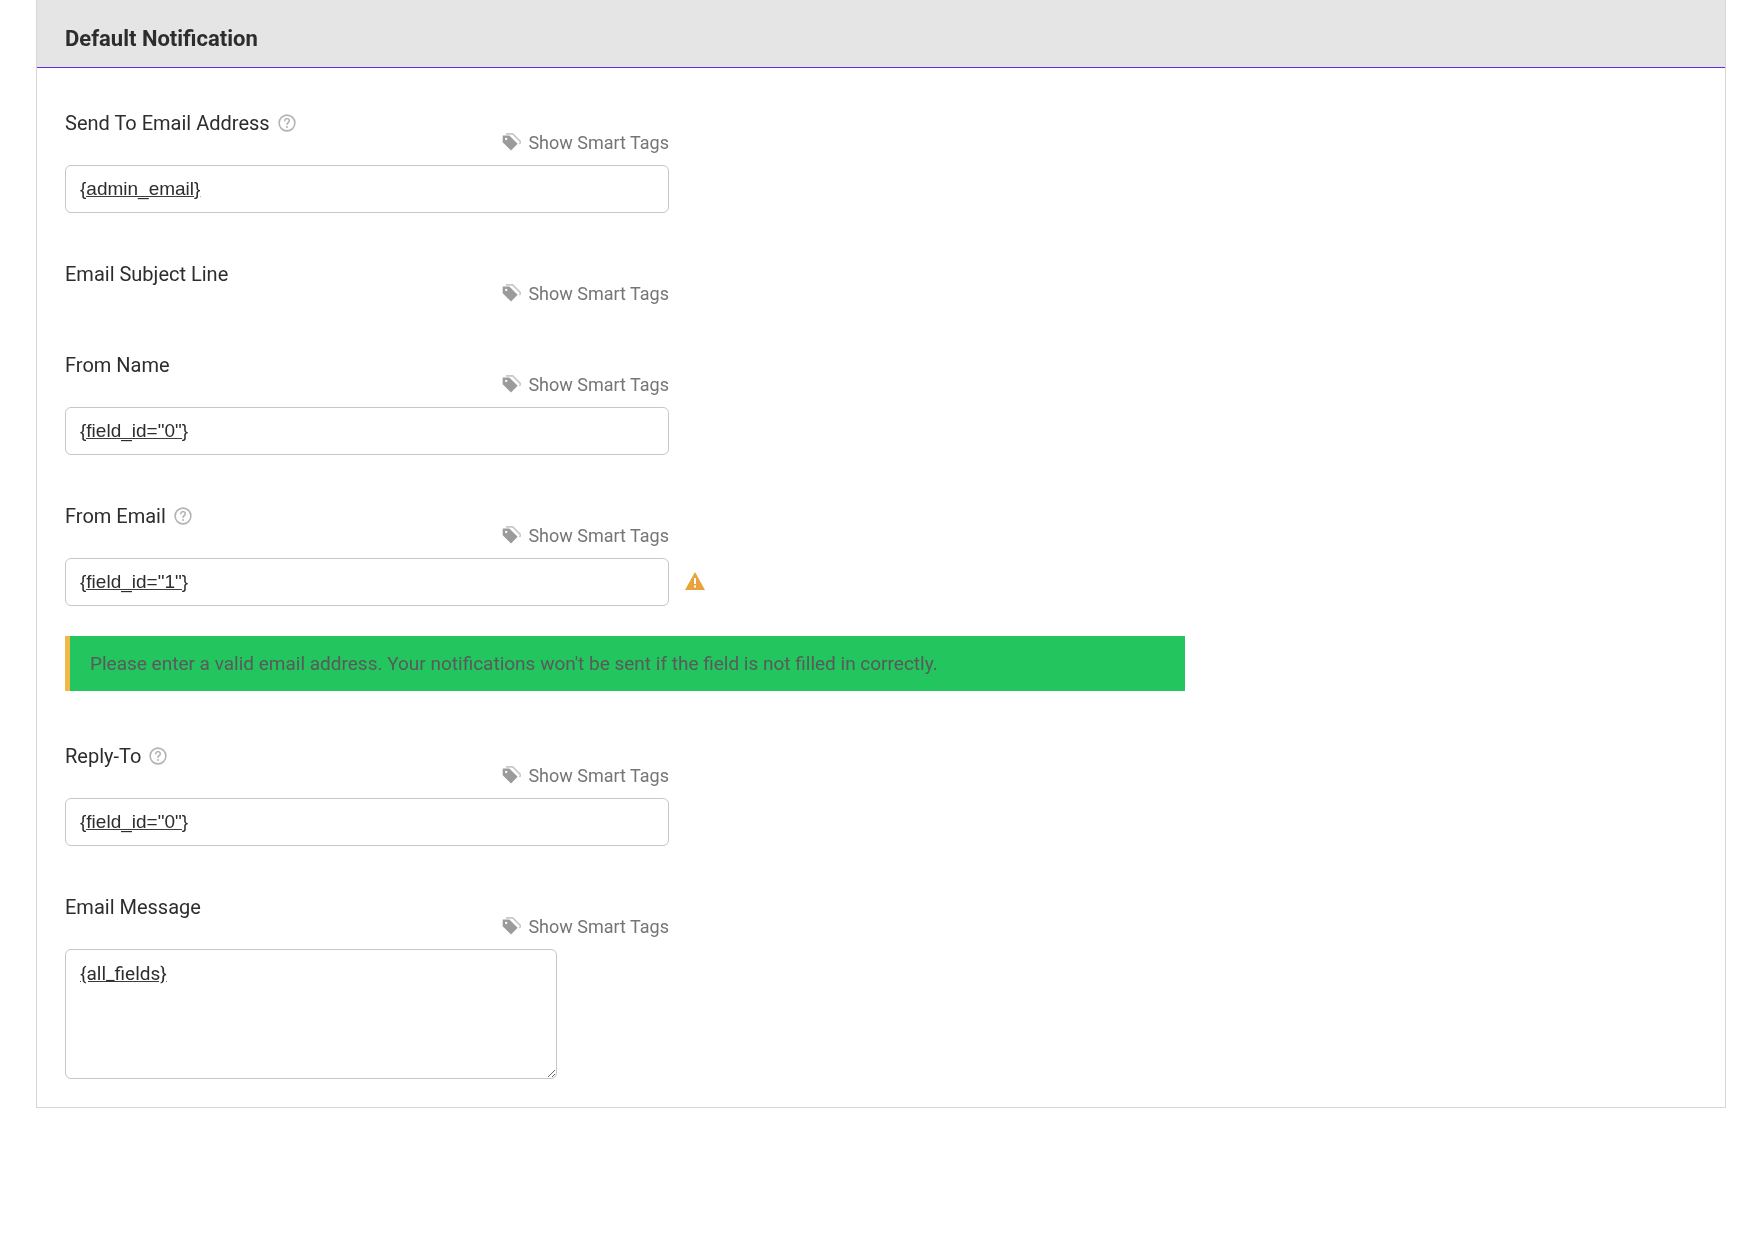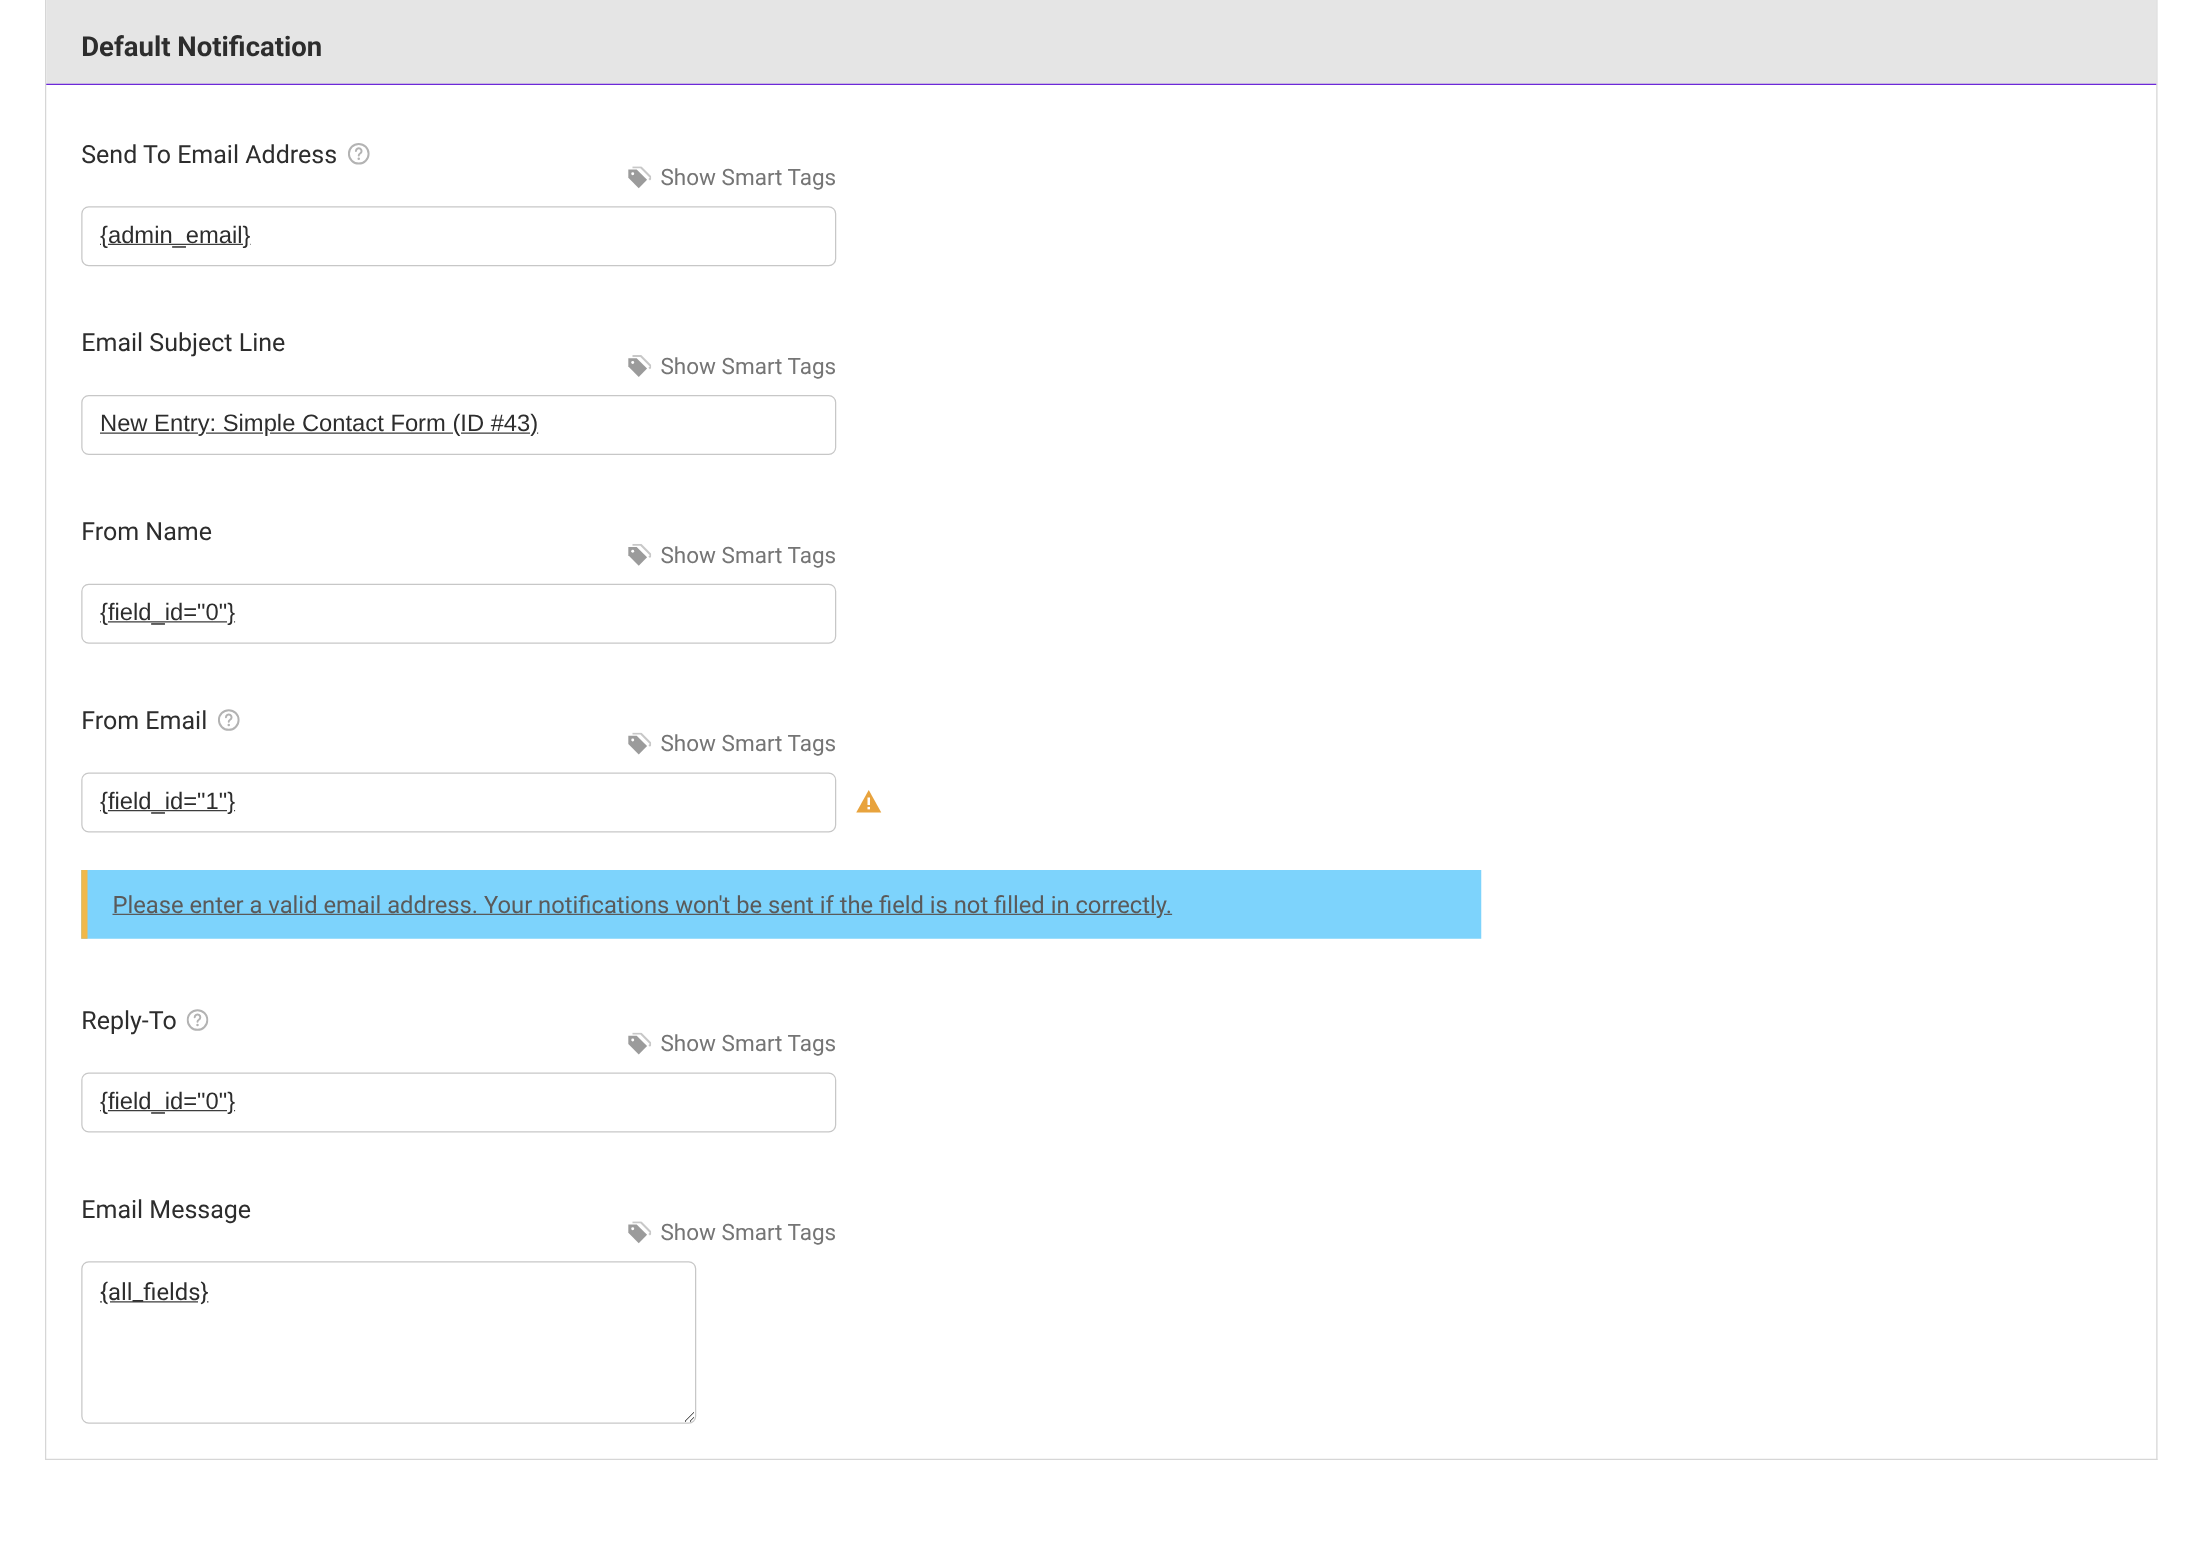--- a/index.html
+++ b/index.html
@@ -93,28 +93,27 @@
       padding: 12px 14px;
       font-size: 19px;
       color: #2d2d2d;
       background: #fff;
       outline: none;
       resize: vertical;
       font-family: inherit;
     }
     .warning-icon { color: #e8a33d; display: inline-flex; }
     .notice {
-      background: #7dd3fc;
+      background: #22c55e;
       border-left: 5px solid #f0b849;
       padding: 16px 20px;
       font-size: 19px;
       color: #5a5a5a;
       margin-bottom: 34px;
       max-width: 1120px;
-      text-decoration: underline;
     }
     
     svg { display: block; }
   </style>
 </head>
 <body>
 
 <svg width="0" height="0" style="position:absolute">
   <defs>
     <symbol id="sym-help" viewBox="0 0 16 16">
@@ -174,23 +173,20 @@
         </span>
         <span class="smart-tags">
           <span>
               <svg width="20" height="20">
                 <use href="#sym-tag"></use>
               </svg>
             </span>
           <span>Show Smart Tags</span>
         </span>
       </div>
-      <div class="input-row">
-        <input class="text-input" type="text" value="New Entry: Simple Contact Form (ID #43)" style="">
-      </div>
     </div>
 
     <div class="field">
       <div class="field-head">
         <span class="field-label-wrap">
           <span class="field-label">From Name</span>
         </span>
         <span class="smart-tags">
           <span>
               <svg width="20" height="20">

